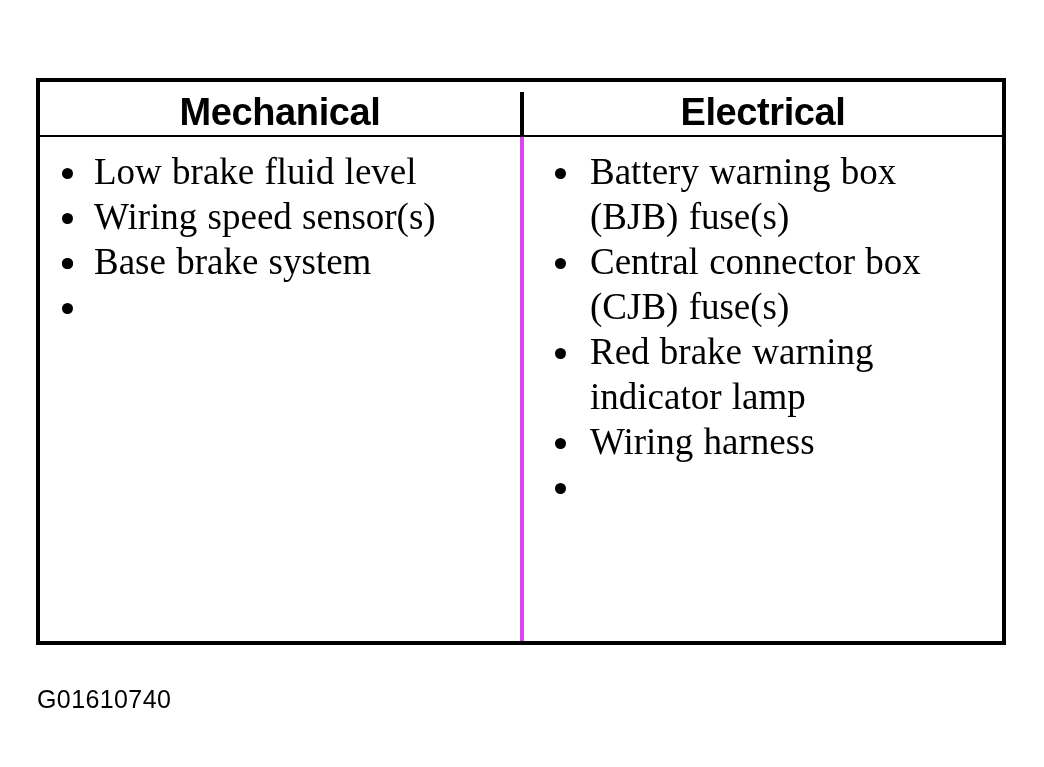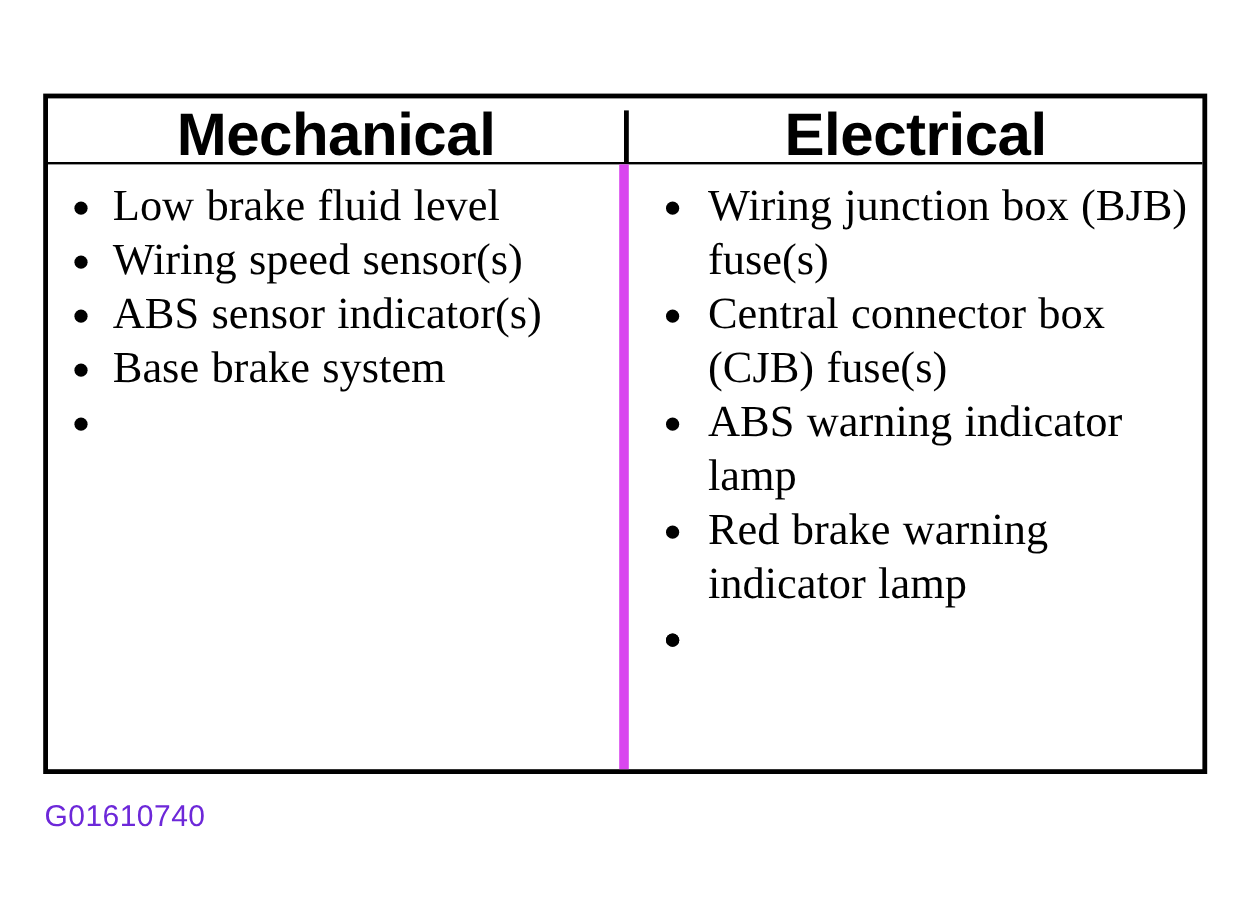--- a/index.html
+++ b/index.html
@@ -39,21 +39,21 @@
     border-bottom: 2px solid #000000;
     box-sizing: border-box;
   }
   .header-cell {
     display: flex;
     align-items: center;
     justify-content: center;
     box-sizing: border-box;
     font-family: "Liberation Sans", "DejaVu Sans", sans-serif;
     font-weight: bold;
-    font-size: 50px;
+    font-size: 38px;
     line-height: 1;
     letter-spacing: -0.4px;
     padding-bottom: 4px;
     margin-top: 10px;
   }
   .header-cell.col-left {
     flex: 0 0 484px;  
     border-right: 4px solid #000000;
   }
   .header-cell.col-right {
@@ -65,21 +65,21 @@
     display: flex;
     flex: 1 1 auto;
     min-height: 0;
   }
   .body-cell {
     box-sizing: border-box;
     padding: 12px 10px 0 10px;
   }
   .body-cell.col-left {
     flex: 0 0 484px;
-    border-right: 8px solid #d946ef;
+    border-right: 4px solid #d946ef;
   }
   .body-cell.col-right {
     flex: 1 1 auto;
     padding-left: 18px;
   }
 
   
   ul.fault-list {
     margin: 0;
     padding: 0;
@@ -108,26 +108,26 @@
     max-width: 420px;
   }
   .body-cell.col-right ul.fault-list > li .bullet-dot {
     left: 13px;
   }
 
   
   #figure-caption {
     position: absolute;
     left: 37px;
-    top: 665px;
+    top: 684px;
     font-family: "Liberation Sans", "DejaVu Sans", sans-serif;
     font-size: 25px;
     line-height: 30px;
     letter-spacing: 0.4px;
-    color: #6d28d9;
+    color: #000000;
     white-space: nowrap;
   }
 </style>
 </head>
 <body>
 
 <div id="fault-table">
 
   <div class="table-header">
     <div class="header-cell col-left">Mechanical</div>
@@ -141,52 +141,48 @@
         <li>
           <span class="bullet-dot"></span>
           <span>Low brake fluid level</span>
         </li>
         <li>
           <span class="bullet-dot"></span>
           <span>Wiring speed sensor(s)</span>
         </li>
         <li>
           <span class="bullet-dot"></span>
-          <span>ABS sensor indicator(s)</span>
         </li>
         <li>
           <span class="bullet-dot"></span>
           <span>Base brake system</span>
         </li>
         <li>
           <span class="bullet-dot"></span>
         </li>
       </ul>
     </div>
 
     <div class="body-cell col-right">
       <ul class="fault-list">
         <li>
           <span class="bullet-dot"></span>
-          <span>Wiring junction box (BJB) fuse(s)</span>
+          <span>Battery warning box (BJB) fuse(s)</span>
         </li>
         <li>
           <span class="bullet-dot"></span>
           <span>Central connector box (CJB) fuse(s)</span>
         </li>
         <li>
           <span class="bullet-dot"></span>
-          <span>ABS warning indicator lamp</span>
-        </li>
-        <li>
-          <span class="bullet-dot"></span>
           <span>Red brake warning indicator lamp</span>
         </li>
         <li>
           <span class="bullet-dot"></span>
+          <span>Wiring harness</span>
         </li>
         <li>
           <span class="bullet-dot"></span>
         </li>
       </ul>
     </div>
 
   </div>
 </div>
 

